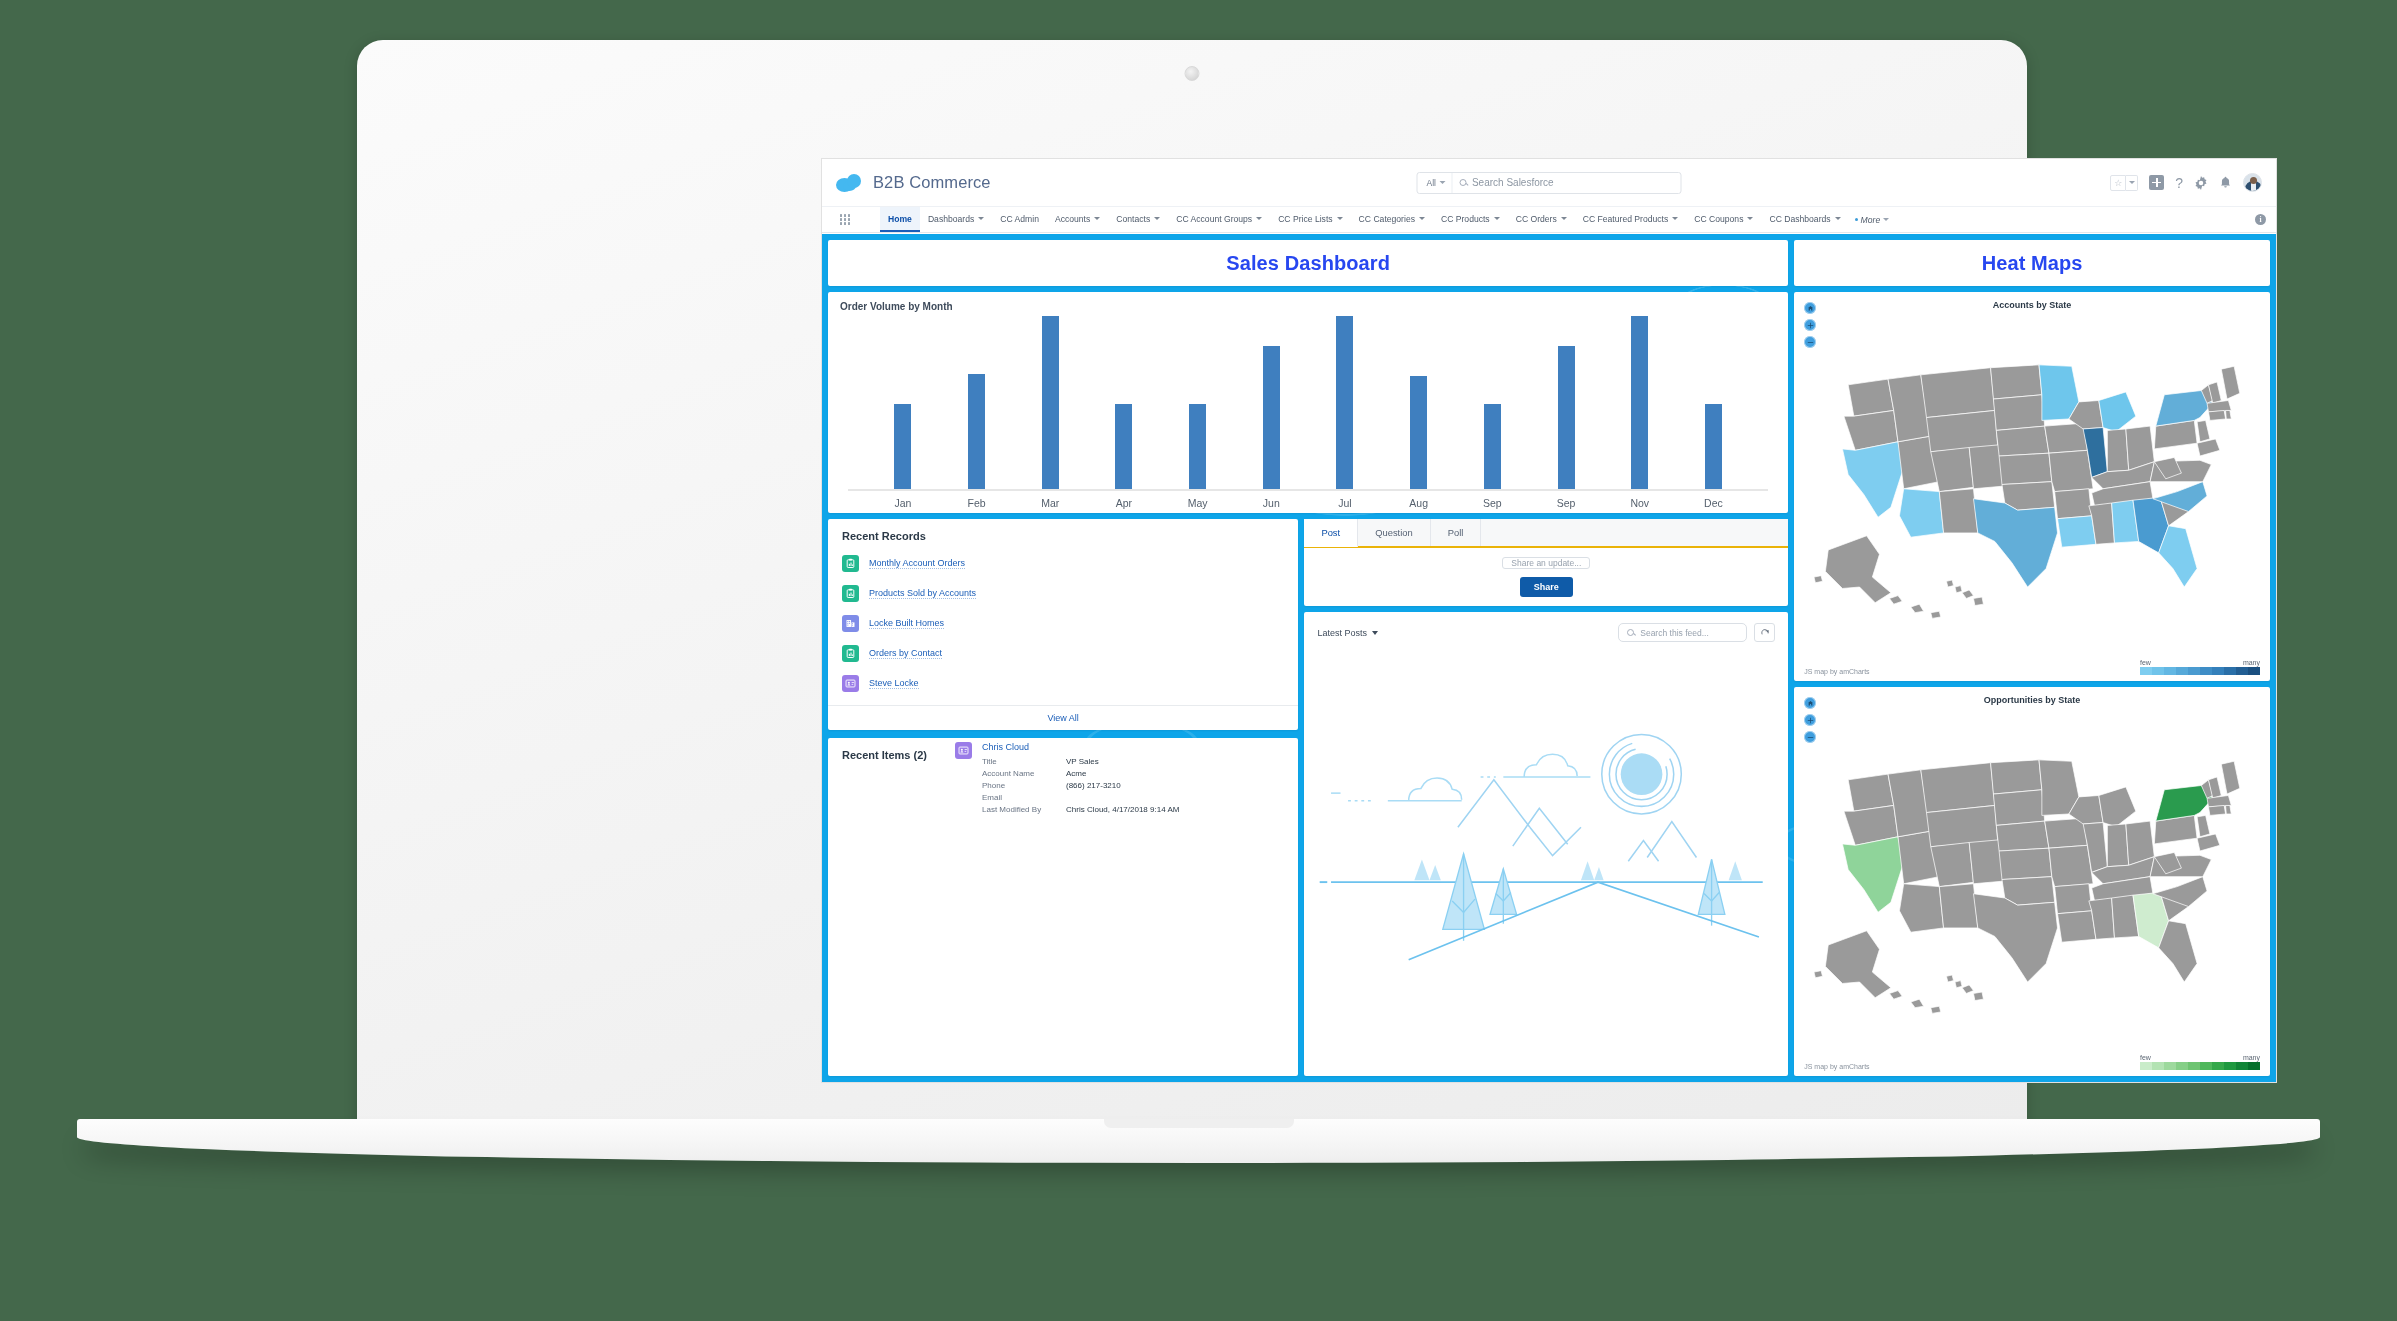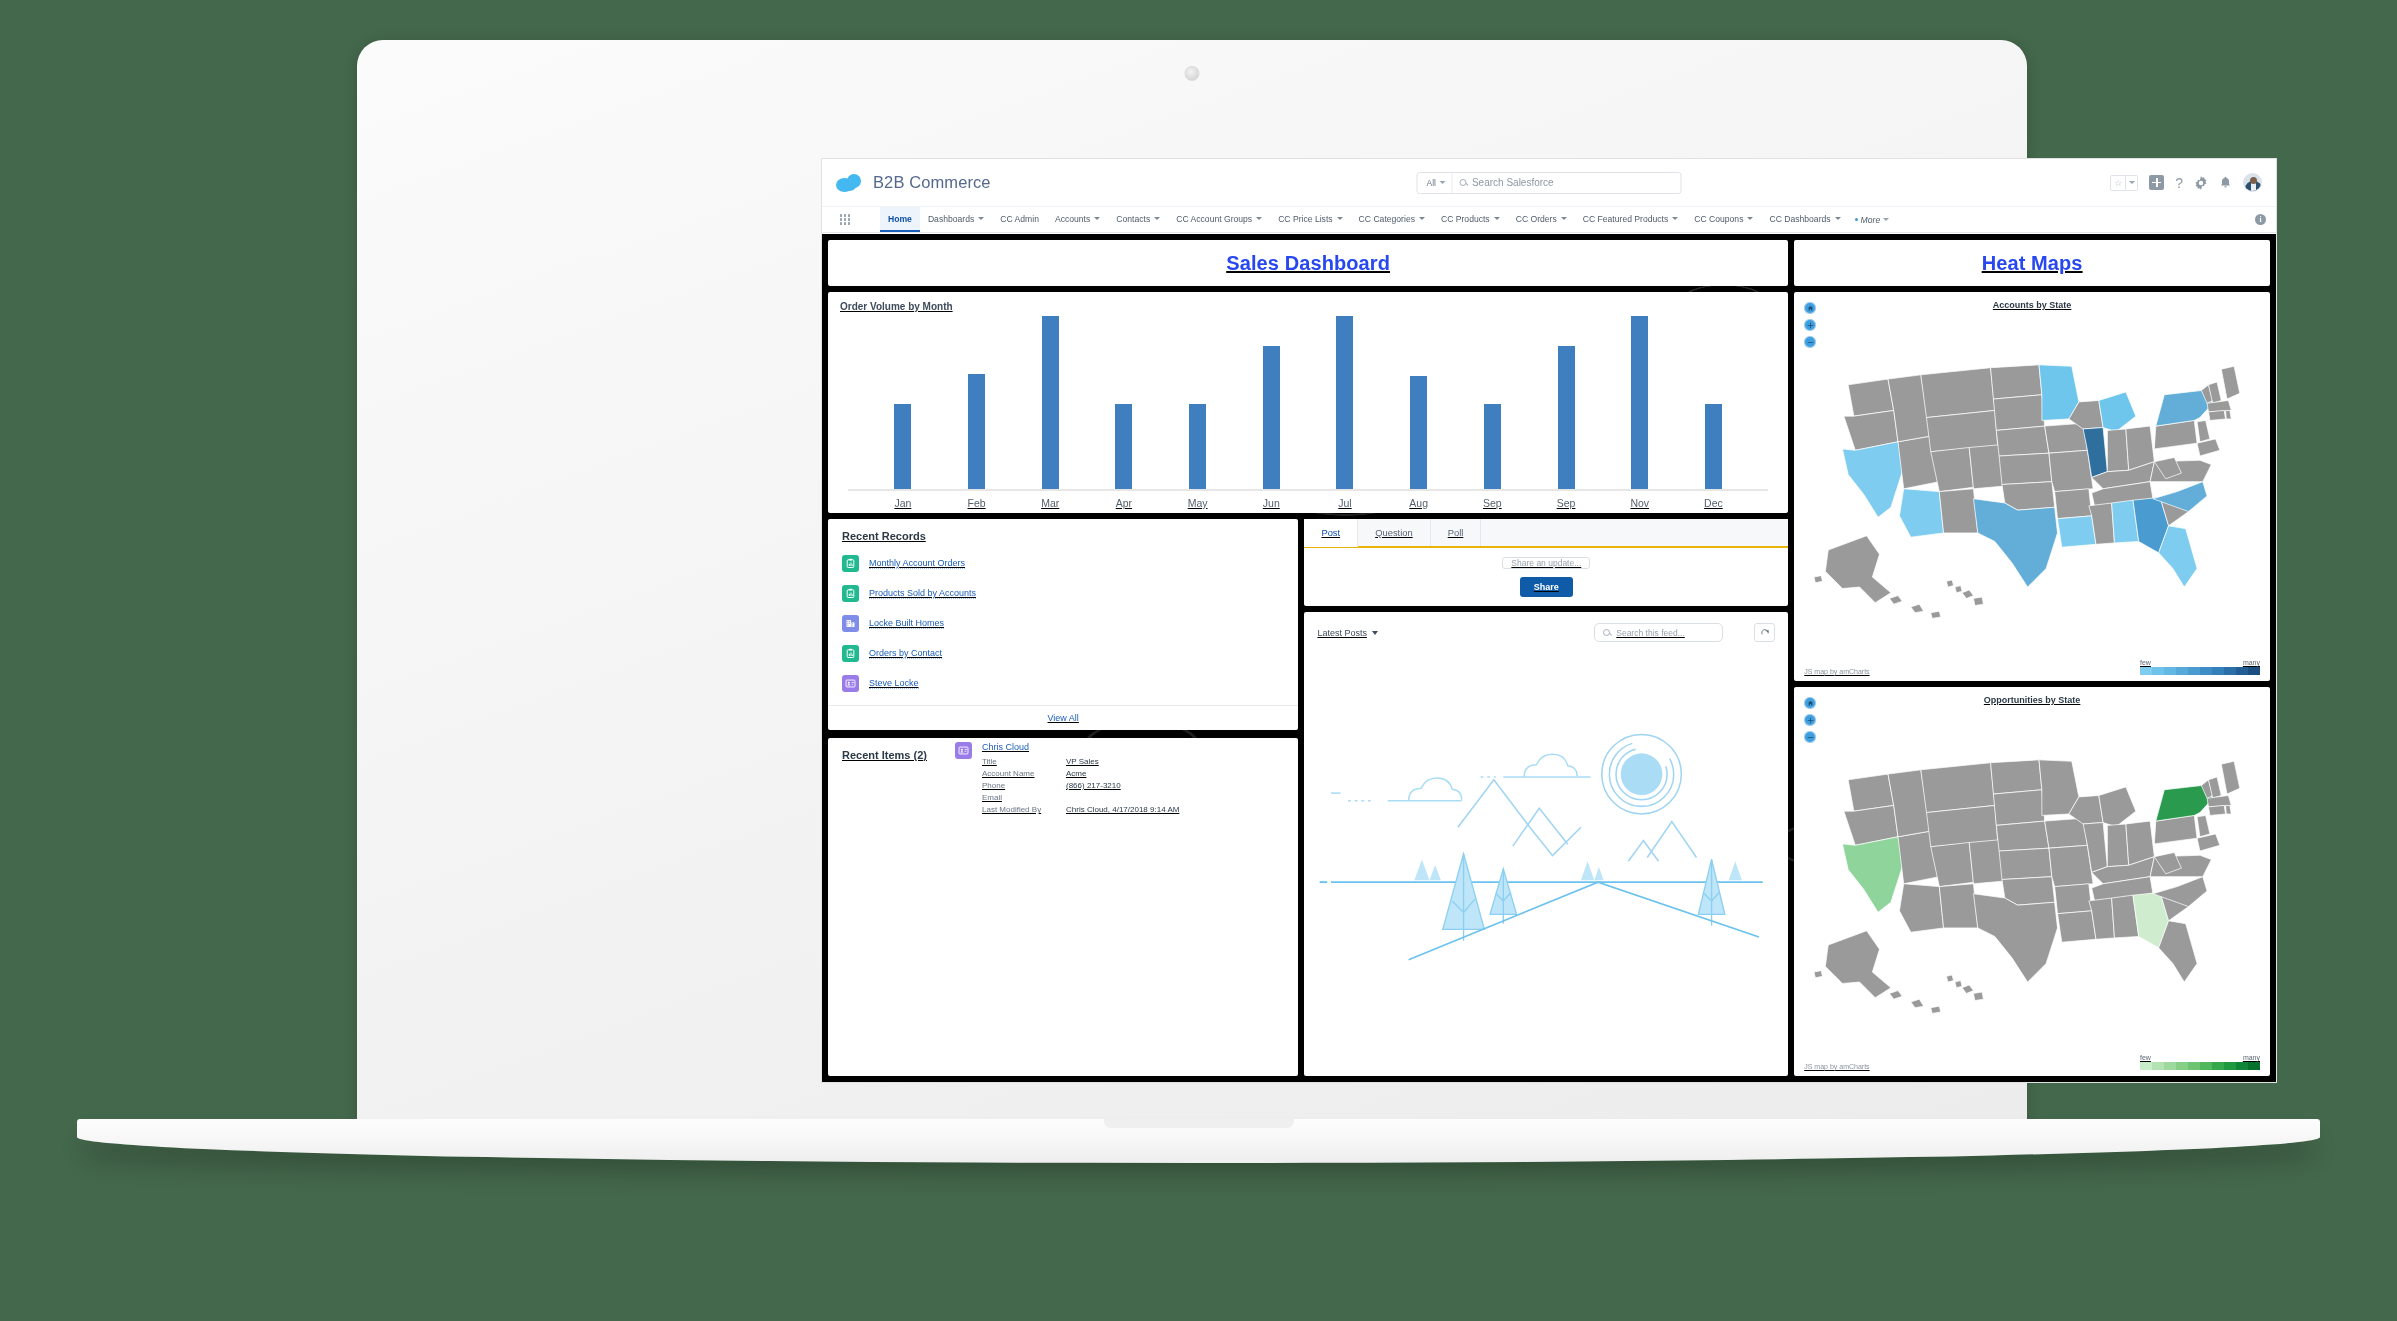--- a/index.html
+++ b/index.html
@@ -104,23 +104,23 @@
   .nav-item.active{background:#eef4fb;border-bottom-color:#1b5eb8;color:#0d4fa8;font-weight:600;}
   .nav-item .caret-dn{border-top-color:#7d8794;}
   #nav-more{display:flex;align-items:center;gap:3px;padding:0 6px;font-size:8.6px;color:#4f5b6b;font-style:italic;}
   #nav-more .dot{width:3px;height:3px;background:#3c9cd8;border-radius:50%;}
   #nav-info{margin-left:auto;display:flex;align-items:center;padding-right:10px;}
   .info-circle{width:11px;height:11px;border-radius:50%;background:#8e99a6;color:#fff;font-size:7.5px;font-weight:700;display:flex;align-items:center;justify-content:center;font-family:"Liberation Serif",serif;}
 
   
   #page-body{
     position:absolute;left:0;top:75px;right:0;bottom:0;
-    background:#000000;
+    background:#0ea5e9;
     padding:6px;
-    display:flex;gap:6px;text-decoration:underline;
+    display:flex;gap:6px;
   }
   #page-body::before{
     content:"";position:absolute;inset:0;pointer-events:none;opacity:.30;
     background-image:
       radial-gradient(ellipse 120px 46px at 12% 12%, transparent 38%, rgba(255,255,255,.55) 39%, rgba(255,255,255,.55) 41%, transparent 42%),
       radial-gradient(ellipse 160px 60px at 36% 30%, transparent 42%, rgba(255,255,255,.45) 43%, rgba(255,255,255,.45) 45%, transparent 46%),
       radial-gradient(ellipse 100px 40px at 62% 8%, transparent 40%, rgba(255,255,255,.5) 41%, rgba(255,255,255,.5) 43%, transparent 44%),
       radial-gradient(ellipse 140px 52px at 85% 24%, transparent 40%, rgba(255,255,255,.45) 41%, rgba(255,255,255,.45) 43%, transparent 44%),
       radial-gradient(ellipse 130px 48px at 22% 60%, transparent 40%, rgba(255,255,255,.4) 41%, rgba(255,255,255,.4) 43%, transparent 44%),
       radial-gradient(ellipse 150px 56px at 70% 72%, transparent 40%, rgba(255,255,255,.4) 41%, rgba(255,255,255,.4) 43%, transparent 44%);
@@ -186,21 +186,21 @@
     flex:1;height:19px;border:1px solid #dadfe5;border-radius:3px;
     font-size:8.5px;color:#98a2ae;padding:0 8px;display:flex;align-items:center;background:#fff;
   }
   #share-btn{
     background:#0f5ba8;color:#fff;font-size:9px;font-weight:600;
     padding:5px 14px;border-radius:3px;cursor:pointer;
   }
 
   
   #feed-card{flex:1;display:flex;flex-direction:column;min-height:0;}
-  #feed-toolbar{display:flex;align-items:center;padding:11px 13px;gap:24px;}
+  #feed-toolbar{display:flex;align-items:center;padding:11px 13px;gap:0;}
   #feed-sort{display:flex;align-items:center;gap:5px;font-size:9px;color:#3e4b5b;cursor:pointer;}
   #feed-sort .caret-dn{border-top-color:#3e4b5b;border-top-width:4px;border-left-width:3.5px;border-right-width:3.5px;}
   #feed-search{
     margin-left:auto;display:flex;align-items:center;gap:6px;
     width:129px;height:19px;border:1px solid #dadfe5;border-radius:5px;padding:0 8px;
   }
   #feed-search span{font-size:8.5px;color:#98a2ae;}
   #feed-refresh{
     width:21px;height:19px;border:1px solid #dadfe5;border-radius:3px;
     display:flex;align-items:center;justify-content:center;margin-left:7px;cursor:pointer;

